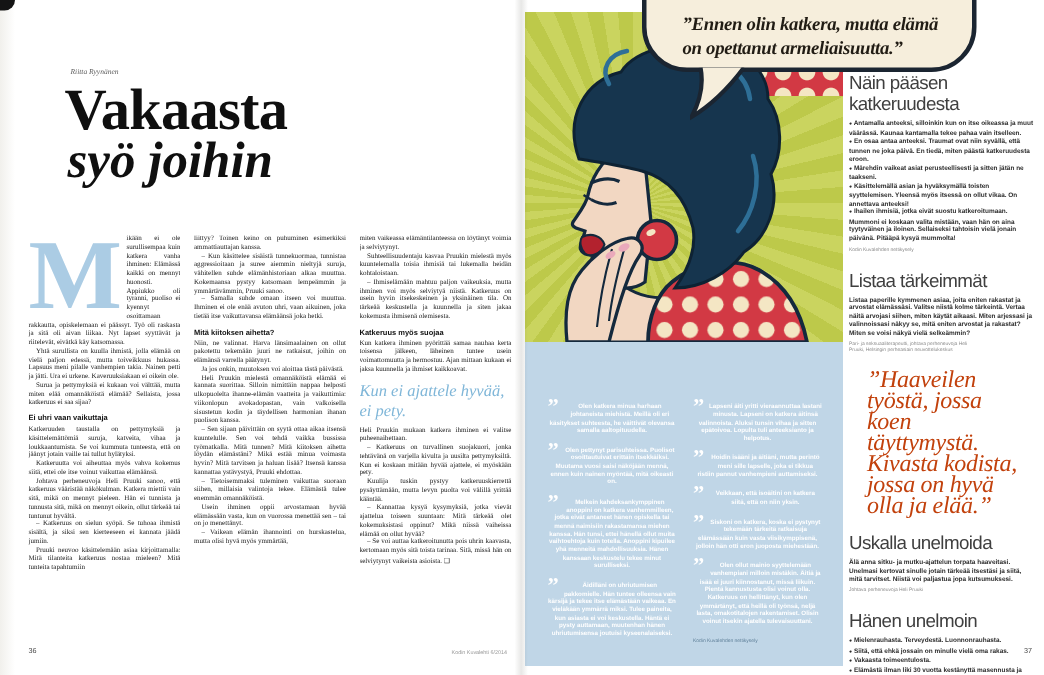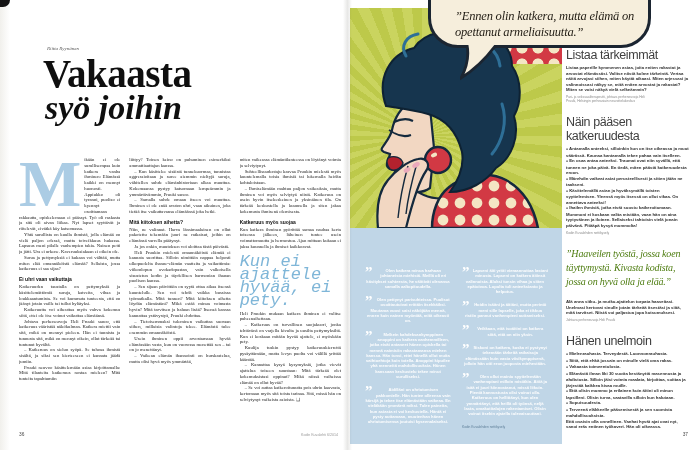--- a/index.html
+++ b/index.html
@@ -23,54 +23,54 @@
           font-family:"Liberation Sans",sans-serif;font-size:9px;line-height:11.5px;color:#3e3e3e;}
   .cols{position:absolute;left:19px;top:157px;width:322px;height:274px;display:flex;gap:9px;}
   .col{flex:1;overflow:hidden;}
   .bp{margin:0;font-size:4.7px;line-height:5.75px;text-align:justify;color:#1a1a1a;}
   .bp + .bp{text-indent:5px;}
   .sub + .bp{text-indent:0;}
   .sub{font-family:"Liberation Sans",sans-serif;font-weight:bold;font-size:5px;color:#111;
        margin:4px 0 2px;}
   .dropcap{float:left;font-size:66px;line-height:50px;font-weight:bold;color:#abcce4;
            margin:2px 3px 0 0;}
-  .colquote{font-size:17px;font-style:italic;color:#7fb6d8;line-height:13px;margin:5px 0 4px;font-family:Liberation Mono, monospace;}
+  .colquote{font-size:11px;font-style:italic;color:#7fb6d8;line-height:13px;margin:5px 0 4px;}
   .endmark{font-size:4.6px;}
   .pgnum{position:absolute;font-family:"Liberation Sans",sans-serif;font-size:4.8px;color:#4a4a4a;}
   .pg-left{left:19px;top:432px;}
   .pg-right{right:8px;top:432px;}
   .folio{position:absolute;right:10px;top:433px;font-family:"Liberation Sans",sans-serif;
          font-size:3.6px;color:#989898;}
 
   
   .illo{position:absolute;left:2px;top:8px;width:212px;height:220px;overflow:hidden;
         background:repeating-conic-gradient(from 0deg at 34% 58%,#cad45f 0deg 4.5deg,#bdc94a 4.5deg 9deg);}
   .polka-corner{position:absolute;right:0;top:0;width:64px;height:56px;background-color:#d23944;
         background-image:radial-gradient(circle at 8px 8px,#f4e6c4 5.2px,rgba(0,0,0,0) 5.9px);
         background-size:16px 16px;}
   .woman{position:absolute;left:0;top:0;width:212px;height:220px;}
 
   .bubble{position:absolute;left:80px;top:-32px;width:217px;height:74px;background:#f6eedc;
           border:3px solid #1b2531;border-radius:30px;z-index:3;}
-  .bubble-text{position:absolute;left:24px;top:38px;width:186px;font-size:12.5px;font-weight:normal;
+  .bubble-text{position:absolute;left:24px;top:38px;width:186px;font-size:12.5px;font-weight:bold;
           font-style:italic;color:#211c14;line-height:15.5px;letter-spacing:-.2px;}
   .bubble-tail{position:absolute;left:112px;top:45px;width:42px;height:36px;z-index:4;}
 
   
   .sidebar{position:absolute;left:218px;top:48px;width:124px;
            font-family:"Liberation Sans",sans-serif;color:#333;}
   .sb-sec{margin-bottom:12px;}
   .sb-title{font-size:12.5px;color:#3f3f3f;letter-spacing:-.4px;margin:0 0 3px;}
   .sb-body{font-size:4.3px;font-weight:bold;line-height:5.5px;color:#2d2d2d;margin:0;}
   .sb-credit{font-size:3.3px;font-weight:normal;color:#8b8b8b;line-height:4.2px;
              margin:2.5px 0 0;max-width:86px;}
   .bullet{font-size:4.3px;font-weight:bold;line-height:5.5px;color:#2d2d2d;}
   .bdot{font-size:3.4px;}
-  .sb-quote{font-size:10px;font-style:italic;font-family:"Liberation Serif",serif;color:#4d7c0f;
-            line-height:14px;margin:4px 0 10px;letter-spacing:-.2px;}
+  .sb-quote{font-size:16px;font-style:italic;font-family:"Liberation Serif",serif;color:#c2410c;
+            line-height:14px;margin:4px 12px 10px;letter-spacing:-.2px;}
 
   
   .bluebox{position:absolute;left:2px;top:228px;width:212px;height:216px;background:#c0d6e7;}
   .bb-title{position:absolute;left:15px;top:11px;font-size:15px;font-style:italic;color:#262626;}
   .bb-cols{position:absolute;left:15px;top:40px;width:183px;display:flex;gap:11px;}
   .bb-col{flex:1;}
   .bq{margin:0 0 8px;font-family:"Liberation Sans",sans-serif;font-size:4.15px;font-weight:bold;
       color:#ffffff;line-height:5.3px;text-align:center;}
   .qmark{float:left;font-family:"Liberation Serif",serif;font-size:15px;line-height:9px;
          font-weight:bold;color:#fff;margin:0 3px 0 0;}
@@ -179,37 +179,38 @@
     <div class="bubble">
       <div class="bubble-text">”Ennen olin katkera, mutta elämä on opettanut armeliaisuutta.”</div>
     </div>
     <svg class="bubble-tail" viewBox="0 0 42 36">
       <path d="M7,0 C9,10 8,20 1,33 C16,24 27,12 36,0 Z" fill="#f6eedc"></path>
       <path d="M7,0 C9,10 8,20 1,33 C16,24 27,12 36,0" fill="none" stroke="#1b2531" stroke-width="2.8"></path>
     </svg>
 
     <div class="sidebar">
       <div class="sb-sec">
-        <div class="sb-title">Listaa tärkeimmät</div>
-        <p class="sb-body">Listaa paperille kymmenen asiaa, joita eniten rakastat ja arvostat elämässäsi. Valitse niistä kolme tärkeintä. Vertaa näitä arvojasi siihen, miten käytät aikaasi. Miten arjessasi ja valinnoissasi näkyy se, mitä eniten arvostat ja rakastat? Miten se voisi näkyä vielä selkeämmin?</p>
-        <p class="sb-credit">Pari- ja seksuaaliterapeutti, johtava perheneuvoja Heli Pruuki, Helsingin perheasiain neuvottelukeskus</p>
-      </div>
-      <div class="sb-sec">
         <div class="sb-title">Näin pääsen katkeruudesta</div>
         <div>
             <div class="bullet"><span class="bdot">●</span> Antamalla anteeksi, silloinkin kun on itse oikeassa ja muut väärässä. Kaunaa kantamalla tekee pahaa vain itselleen.</div>
             <div class="bullet"><span class="bdot">●</span> En osaa antaa anteeksi. Traumat ovat niin syvällä, että tunnen ne joka päivä. En tiedä, miten päästä katkeruudesta eroon.</div>
             <div class="bullet"><span class="bdot">●</span> Märehdin vaikeat asiat perusteellisesti ja sitten jätän ne taakseni.</div>
             <div class="bullet"><span class="bdot">●</span> Käsittelemällä asian ja hyväksymällä toisten syyttelemisen. Yleensä myös itsessä on ollut vikaa. On annettava anteeksi!</div>
             <div class="bullet"><span class="bdot">●</span> Ihailen ihmisiä, jotka eivät suostu katkeroitumaan. Mummoni ei koskaan valita mistään, vaan hän on aina tyytyväinen ja iloinen. Sellaiseksi tahtoisin vielä jonain päivänä. Pitääpä kysyä mummolta!</div>
           </div>
         <p class="sb-credit">Kodin Kuvalehden nettikysely</p>
       </div>
+      <div class="sb-sec">
+        <div class="sb-title">Listaa tärkeimmät</div>
+        <p class="sb-body">Listaa paperille kymmenen asiaa, joita eniten rakastat ja arvostat elämässäsi. Valitse niistä kolme tärkeintä. Vertaa näitä arvojasi siihen, miten käytät aikaasi. Miten arjessasi ja valinnoissasi näkyy se, mitä eniten arvostat ja rakastat? Miten se voisi näkyä vielä selkeämmin?</p>
+        <p class="sb-credit">Pari- ja seksuaaliterapeutti, johtava perheneuvoja Heli Pruuki, Helsingin perheasiain neuvottelukeskus</p>
+      </div>
       <div class="sb-quote">”Haaveilen työstä, jossa koen täyttymystä. Kivasta kodista, jossa on hyvä olla ja elää.”</div>
       <div class="sb-sec">
+        <div class="sb-title">Uskalla unelmoida</div>
         <p class="sb-body">Älä anna sitku- ja mutku-ajattelun torpata haaveitasi. Unelmasi kertovat sinulle jotain tärkeää itsestäsi ja siitä, mitä tarvitset. Niistä voi paljastua jopa kutsumuksesi.</p>
         <p class="sb-credit">Johtava perheneuvoja Heli Pruuki</p>
       </div>
       <div class="sb-sec">
         <div class="sb-title">Hänen unelmoin</div>
         <div>
             <div class="bullet"><span class="bdot">●</span> Mielenrauhasta. Terveydestä. Luonnonrauhasta.</div>
             <div class="bullet"><span class="bdot">●</span> Siitä, että ehkä jossain on minulle vielä oma rakas.</div>
             <div class="bullet"><span class="bdot">●</span> Vakaasta toimeentulosta.</div>
             <div class="bullet"><span class="bdot">●</span> Elämästä ilman liki 30 vuotta kestänyttä masennusta ja ahdistusta. Silloin jäisi voimia maalata, kirjoittaa, soittaa ja järjestää kaikkea kivaa muille.</div>

